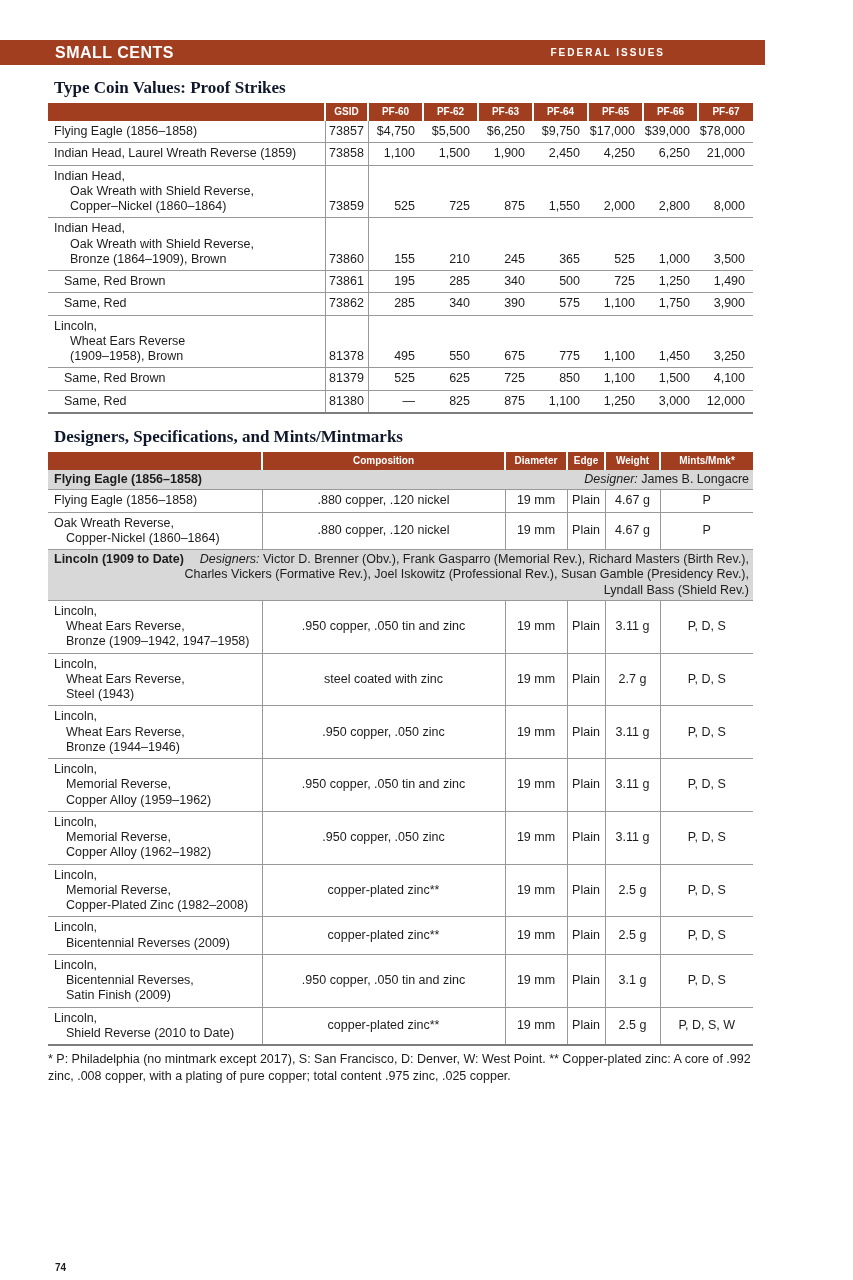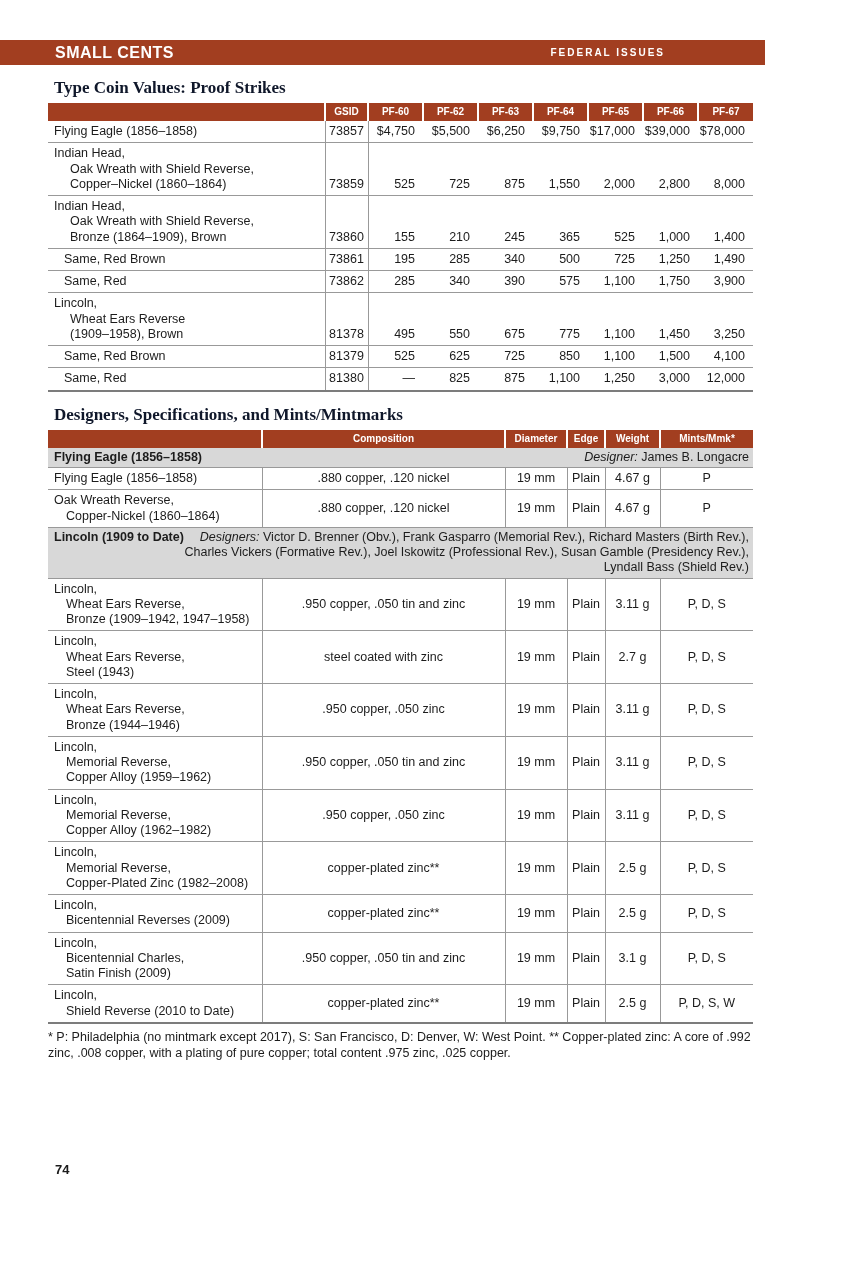--- a/index.html
+++ b/index.html
@@ -83,22 +83,22 @@
   .band-designer{
     flex:1;text-align:right;padding-right:4px;
   }
   .designer-label{font-style:italic;}
   .footnote{
     font-size:12.5px;line-height:1.32;
     margin-top:5px;
     color:var(--ink);
   }
   .page-number{
-    position:absolute;left:55px;top:1162px;
-    font-weight:bold;font-size:13px;
+    position:absolute;left:55px;top:1262px;
+    font-weight:bold;font-size:10px;
   }
 </style>
 </head>
 <body>
 
 <div class="topbar">
   <span class="bar-left">SMALL CENTS</span>
   <span class="bar-right">FEDERAL ISSUES</span>
 </div>
 
@@ -140,20 +140,33 @@
           <td class="price-cell">$4,750</td>
           <td class="price-cell">$5,500</td>
           <td class="price-cell">$6,250</td>
           <td class="price-cell">$9,750</td>
           <td class="price-cell">$17,000</td>
           <td class="price-cell">$39,000</td>
           <td class="price-cell">$78,000</td>
         </tr>
         <tr>
           <td class="name-cell">
+            <div class="name-line first">Indian Head, Laurel Wreath Reverse (1859)</div>
+          </td>
+          <td class="gsid-cell">73858</td>
+          <td class="price-cell">1,100</td>
+          <td class="price-cell">1,500</td>
+          <td class="price-cell">1,900</td>
+          <td class="price-cell">2,450</td>
+          <td class="price-cell">4,250</td>
+          <td class="price-cell">6,250</td>
+          <td class="price-cell">21,000</td>
+        </tr>
+        <tr>
+          <td class="name-cell">
             <div class="name-line first">Indian Head,</div>
             <div class="name-line cont">Oak Wreath with Shield Reverse,</div>
             <div class="name-line cont">Copper–Nickel (1860–1864)</div>
           </td>
           <td class="gsid-cell">73859</td>
           <td class="price-cell">525</td>
           <td class="price-cell">725</td>
           <td class="price-cell">875</td>
           <td class="price-cell">1,550</td>
           <td class="price-cell">2,000</td>
@@ -166,21 +179,21 @@
             <div class="name-line cont">Oak Wreath with Shield Reverse,</div>
             <div class="name-line cont">Bronze (1864–1909), Brown</div>
           </td>
           <td class="gsid-cell">73860</td>
           <td class="price-cell">155</td>
           <td class="price-cell">210</td>
           <td class="price-cell">245</td>
           <td class="price-cell">365</td>
           <td class="price-cell">525</td>
           <td class="price-cell">1,000</td>
-          <td class="price-cell">1,400</td>
+          <td class="price-cell">3,500</td>
         </tr>
         <tr>
           <td class="name-cell">
             <div class="name-line same">Same, Red Brown</div>
           </td>
           <td class="gsid-cell">73861</td>
           <td class="price-cell">195</td>
           <td class="price-cell">285</td>
           <td class="price-cell">340</td>
           <td class="price-cell">500</td>
@@ -383,21 +396,21 @@
           </td>
           <td class="val-cell">copper-plated zinc**</td>
           <td class="val-cell">19 mm</td>
           <td class="val-cell">Plain</td>
           <td class="val-cell">2.5 g</td>
           <td class="val-cell">P, D, S</td>
         </tr>
         <tr>
           <td class="name-cell">
             <div class="name-line first">Lincoln,</div>
-            <div class="name-line cont">Bicentennial Charles,</div>
+            <div class="name-line cont">Bicentennial Reverses,</div>
             <div class="name-line cont">Satin Finish (2009)</div>
           </td>
           <td class="val-cell">.950 copper, .050 tin and zinc</td>
           <td class="val-cell">19 mm</td>
           <td class="val-cell">Plain</td>
           <td class="val-cell">3.1 g</td>
           <td class="val-cell">P, D, S</td>
         </tr>
         <tr>
           <td class="name-cell">

